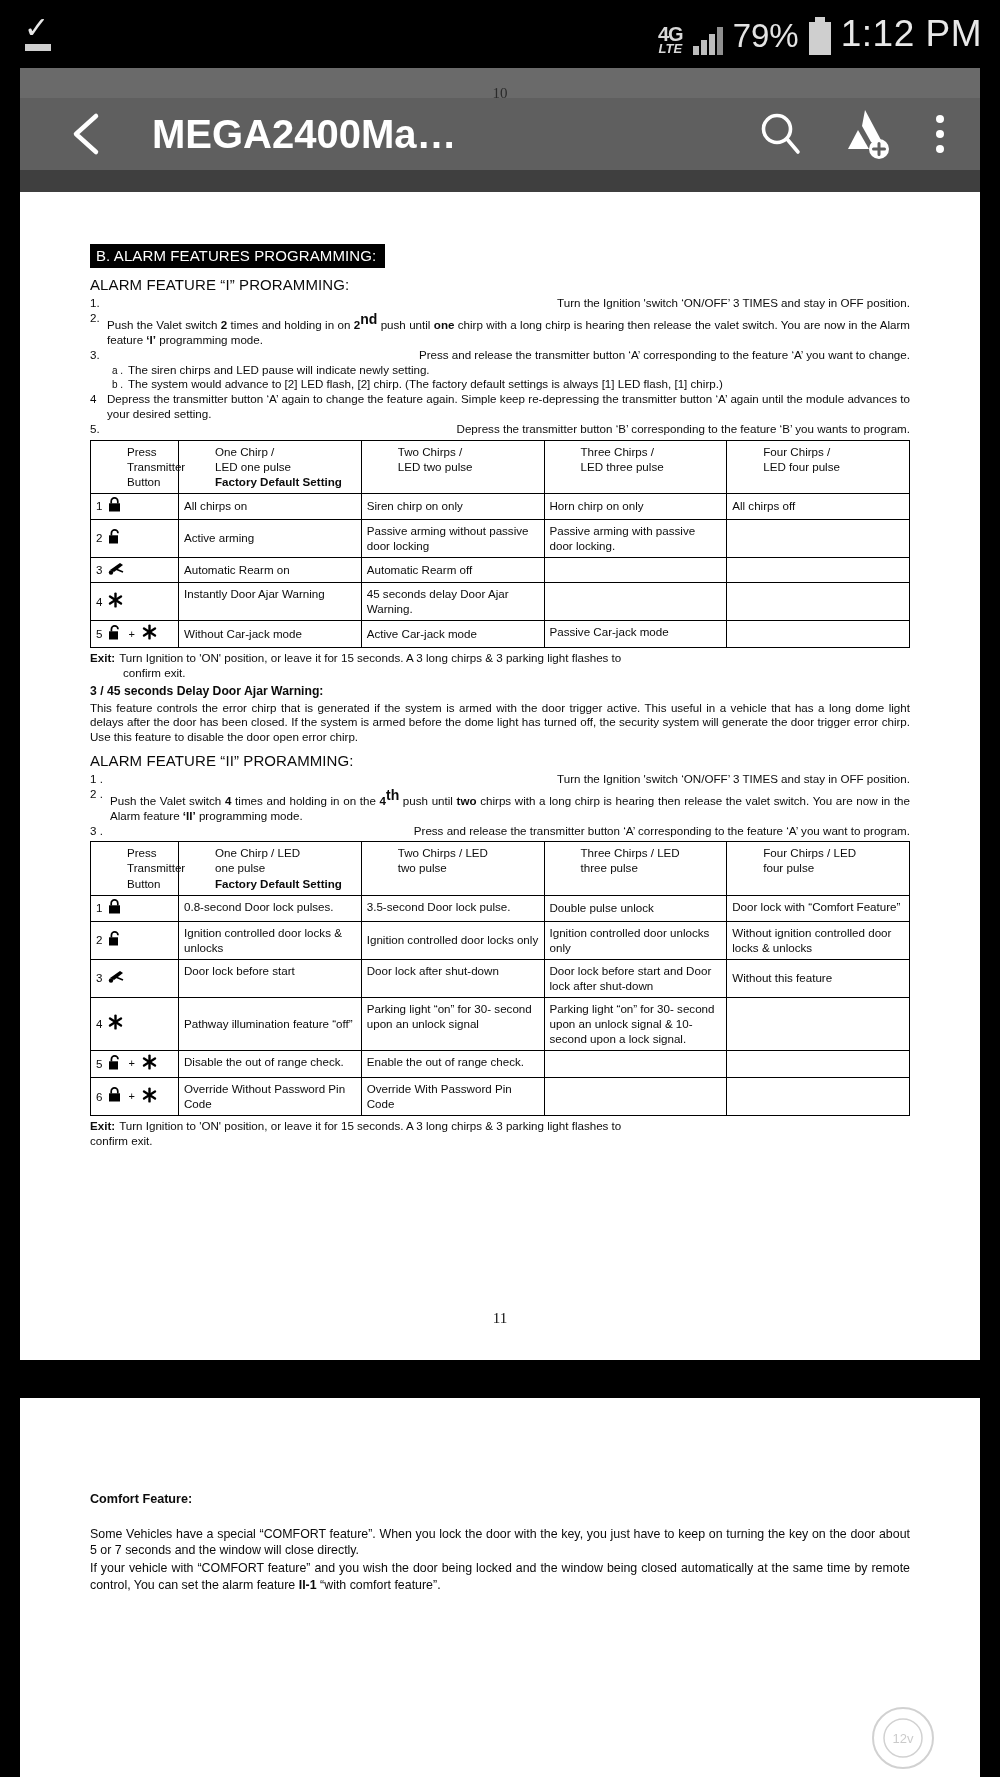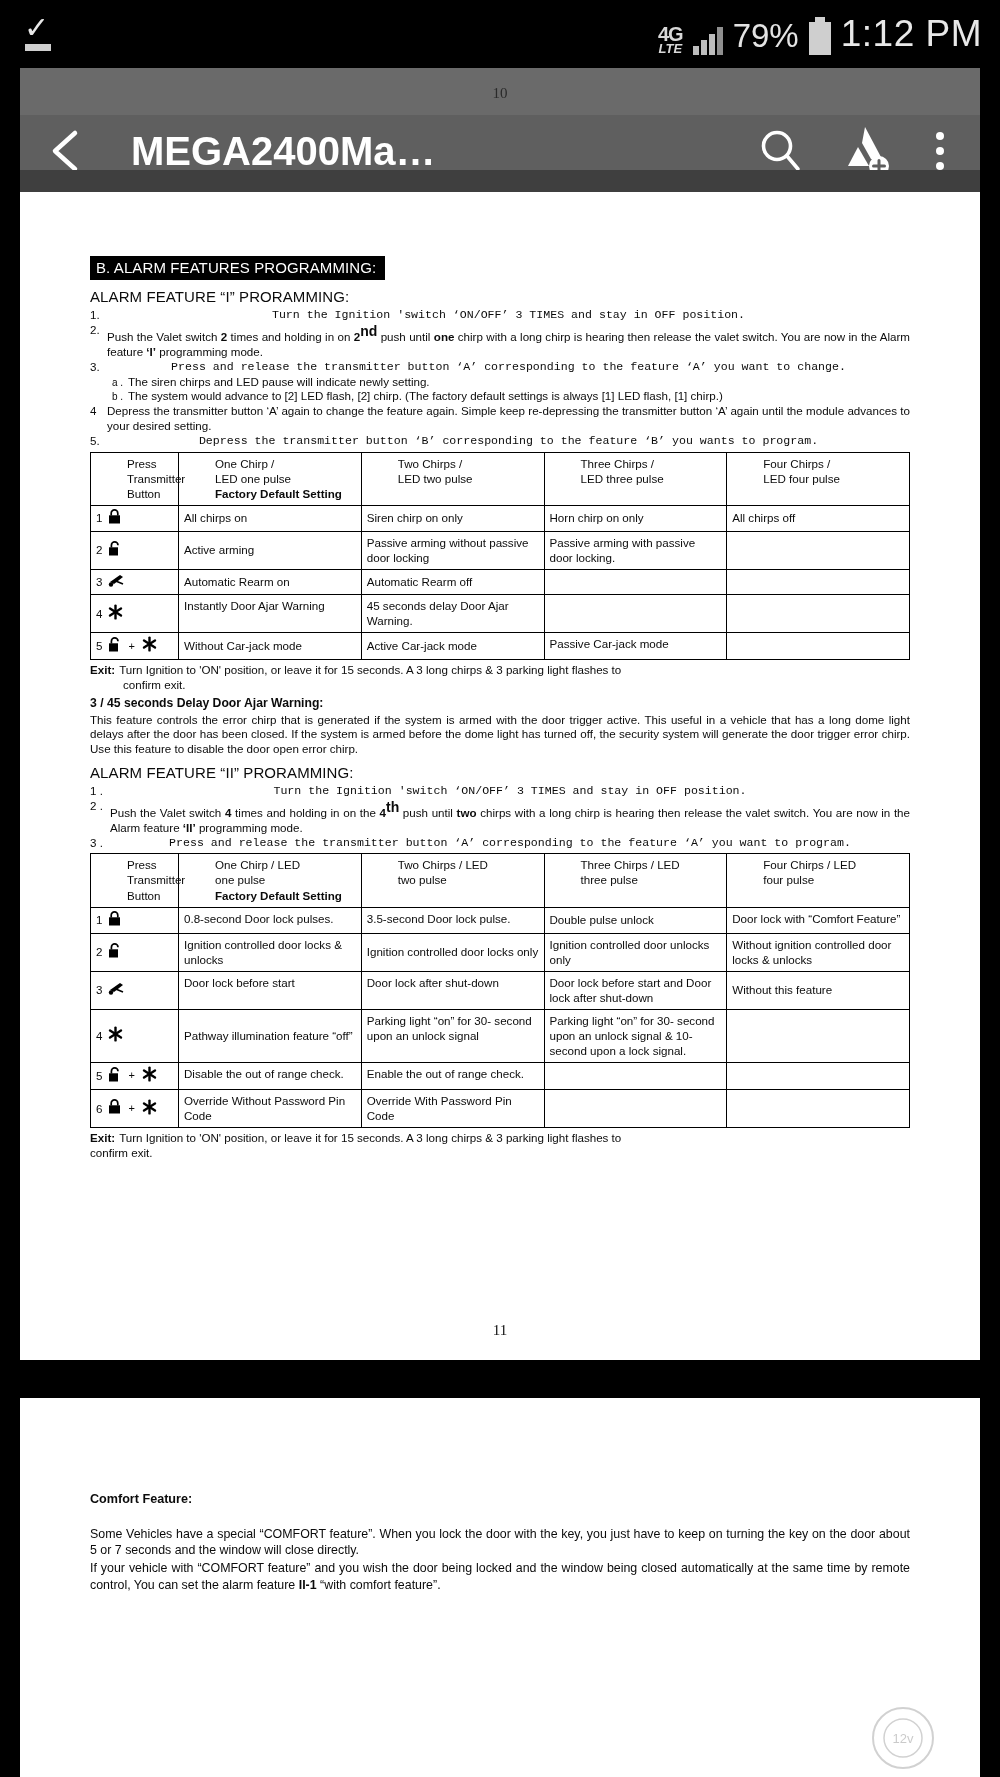--- a/index.html
+++ b/index.html
@@ -44,22 +44,22 @@
   .clock { font-size: 37px; color: #e8e8e8; letter-spacing: .5px; }
 
   
   .pagenum-strip {
     position: absolute; top: 68px; left: 20px; width: 960px; height: 50px;
     background: #6a6a6a; display: flex; align-items: center; justify-content: center;
   }
   .pagenum-strip span { color: #2a2a2a; font-family: "Liberation Serif", serif; font-size: 15px; }
 
   .appbar {
-    position: absolute; top: 115px; left: 20px; width: 960px; height: 72px;
-    background: #5f5f5f; display: flex; align-items: center; padding: 0 26px 0 25px;
+    position: absolute; top: 98px; left: 20px; width: 960px; height: 72px;
+    background: #5f5f5f; display: flex; align-items: center; padding: 0 26px 0 46px;
   }
   .back-arrow { width: 52px; height: 52px; position: relative; cursor: pointer; flex: 0 0 auto; }
   .back-arrow svg { width: 52px; height: 52px; display: block; }
   .doc-title {
     flex: 1 1 auto; color: #fff; font-size: 40px; font-weight: bold;
     margin-left: 34px; white-space: nowrap; overflow: hidden;
   }
   .appbar-icon { flex: 0 0 auto; margin-left: 30px; cursor: pointer; }
   .appbar-icon svg { display: block; }
   .kebab { display: flex; flex-direction: column; gap: 7px; margin-left: 42px; margin-right: 10px; cursor: pointer; }
@@ -68,38 +68,38 @@
   .gap-strip {
     position: absolute; top: 170px; left: 20px; width: 960px; height: 22px; background: #3f3f3f;
   }
 
   
   .doc-page {
     position: absolute; top: 192px; left: 20px; width: 960px; height: 1168px;
     background: #ffffff; overflow: hidden;
   }
   .doc-inner {
-    position: absolute; top: 16px; left: 0; width: 960px; height: 1168px;
+    position: absolute; top: 4px; left: 0; width: 960px; height: 1168px;
     padding: 48px 70px 0 70px;
     font-family: "Liberation Sans", sans-serif;
     color: #0b0b0b; font-size: 11.6px; line-height: 1.28; border-radius: 22px;
   }
 
   .band-title {
     display: inline-block; background: #000; color: #fff;
     font-size: 15px; font-weight: 400; padding: 2px 9px 3px 6px; letter-spacing: .1px;
     margin-bottom: 4px;
   }
   h2.feature-head {
     font-size: 15px; font-weight: normal; letter-spacing: .1px; margin: 3px 0 2px 0;
   }
   .step { display: flex; }
   .step .num { flex: 0 0 auto; width: 17px; }
   .step .txt { flex: 1 1 auto; text-align: justify; }
-  .step .txt.nojust { text-align: center; font-family: Liberation Mono, monospace; }
+  .step .txt.nojust { text-align: right; }
   .sub { margin-left: 22px; display: flex; }
   .sub .num { flex: 0 0 auto; width: 16px; font-size: 10px; padding-top: 2px; }
   .sub .txt { flex: 1 1 auto; }
   b { font-weight: bold; }
   sup { font-size: 14px; vertical-align: super; font-weight: bold; }
 
   table.prog {
     border-collapse: collapse; width: 100%; margin-top: 3px; table-layout: fixed;
   }
   table.prog td {

